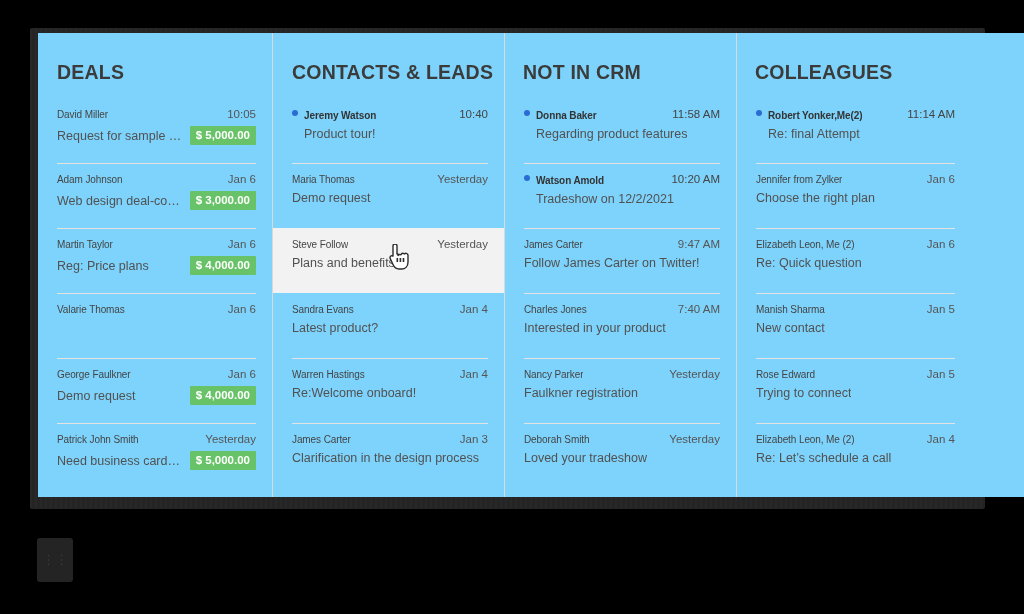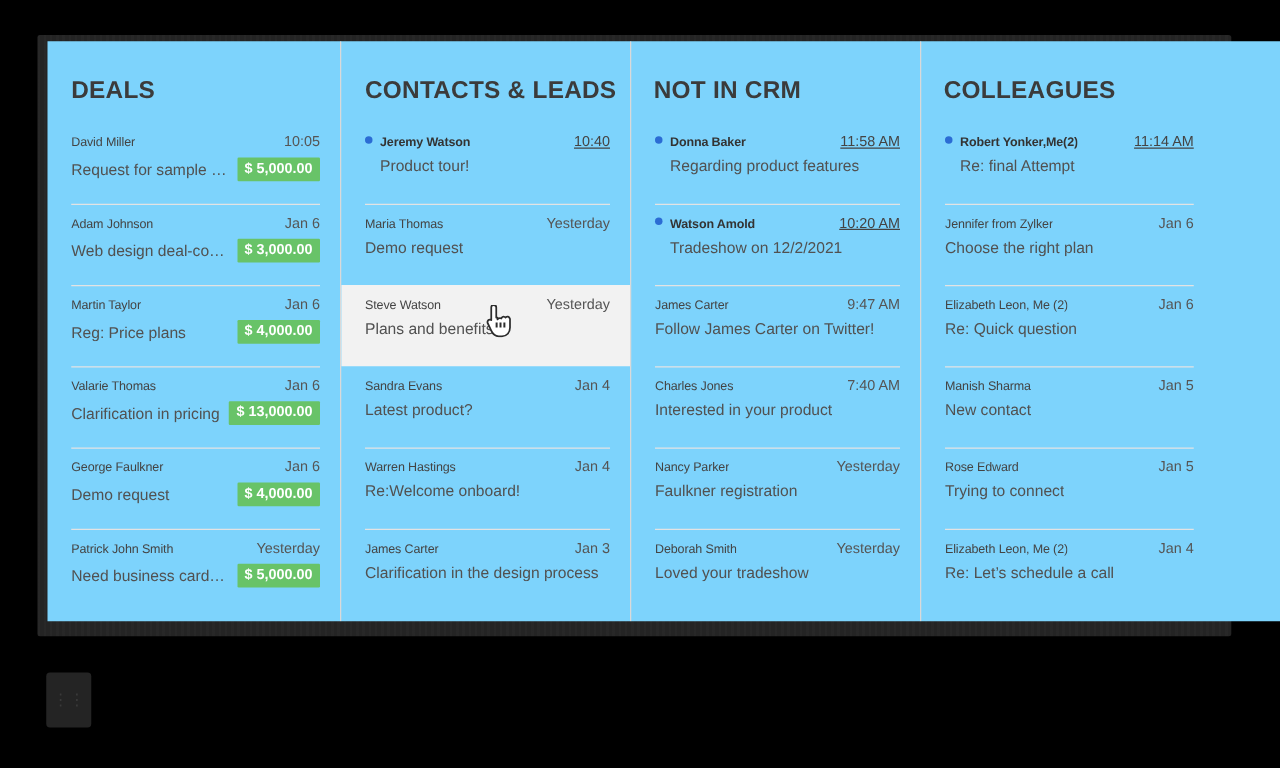--- a/index.html
+++ b/index.html
@@ -94,21 +94,21 @@
     text-overflow:ellipsis;
     letter-spacing:-.1px;
   }
   .row.unread .name{font-weight:bold;color:#333333;}
   .time{
     font-size:11.5px;
     color:#555555;
     white-space:nowrap;
     flex:0 0 auto;
   }
-  .row.unread .time{color:#444444;text-decoration:underline;}
+  .row.unread .time{color:#444444;}
 
   .line2{
     display:flex;
     align-items:center;
     justify-content:space-between;
     gap:6px;
     margin-top:6px;
   }
   .subject{
     font-size:12.5px;
@@ -220,24 +220,20 @@
           </div>
         </div>
         <div class="row">
           <div class="sep"></div>
           <div class="line1">
             <div class="namewrap">
               <span class="name">Valarie Thomas</span>
             </div>
             <span class="time">Jan 6</span>
           </div>
-          <div class="line2">
-            <span class="subject">Clarification in pricing</span>
-            <span class="amount">$ 13,000.00</span>
-          </div>
         </div>
         <div class="row">
           <div class="sep"></div>
           <div class="line1">
             <div class="namewrap">
               <span class="name">George Faulkner</span>
             </div>
             <span class="time">Jan 6</span>
           </div>
           <div class="line2">
@@ -283,21 +279,21 @@
             </div>
             <span class="time">Yesterday</span>
           </div>
           <div class="line2">
             <span class="subject">Demo request</span>
           </div>
         </div>
         <div class="row highlight">
           <div class="line1">
             <div class="namewrap">
-              <span class="name">Steve Watson</span>
+              <span class="name">Steve Follow</span>
             </div>
             <span class="time">Yesterday</span>
           </div>
           <div class="line2">
             <span class="subject">Plans and benefits</span>
           </div>
         </div>
         <div class="row after-highlight">
           <div class="line1">
             <div class="namewrap">

